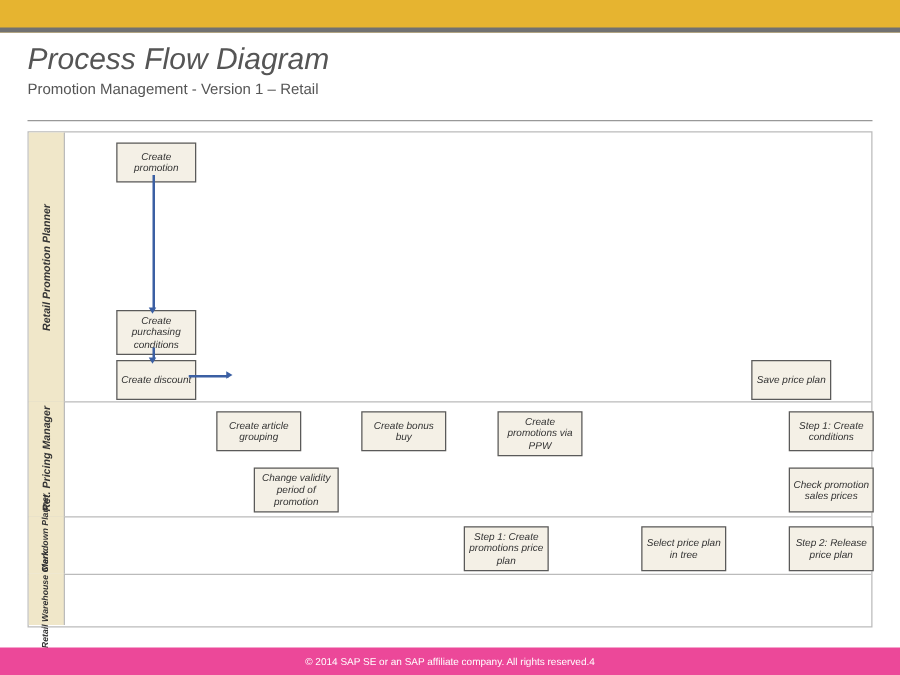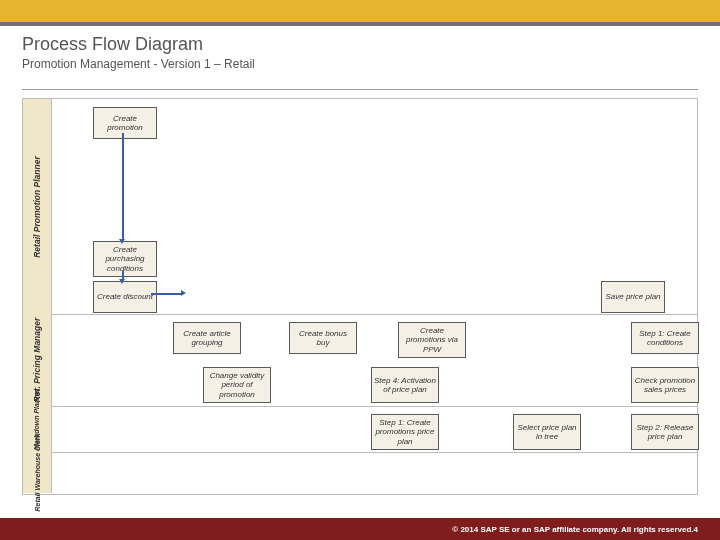--- a/index.html
+++ b/index.html
@@ -1,25 +1,25 @@
 <!DOCTYPE html>
 <html><head>
 <meta charset="utf-8">
 <style>
   body { margin:0; font-family:Arial,sans-serif; background:#fff; width:720px; height:540px; position:relative; }
   .topbar { background:#e6b430; height:22px; width:100%; border-bottom:4px solid #717171; }
-  .title { font-size:18px; color:#555; margin:8px 22px 2px; }
+  .title { font-size:24px; color:#555; margin:8px 22px 2px;font-style:italic; }
   .subtitle { font-size:12px; color:#555; margin:0 22px 18px; }
   .hr { height:1px; background:#999; margin:4px 22px 8px; }
   .canvas { position:relative; margin:0 22px; height:395px; border:1px solid #bbb;font-style:italic; }
   .lane { position:absolute; left:0; right:0; border-bottom:1px solid #bbb; }
   .lane-label-wrap { position:absolute; left:0; top:0; bottom:0; width:28px; background:#f0e7c9; border-right:1px solid #bbb; display:flex; align-items:center; justify-content:center; }
   .lane-label { transform:rotate(-90deg); white-space:nowrap; font-size:8.5px; font-weight:bold; color:#333; }
   .box { position:absolute; background:#f4f0e6; border:1px solid #5a5a5a; font-size:8px; color:#333; display:flex; align-items:center; justify-content:center; text-align:center; padding:2px; line-height:1.15; }
-  .footbar { position:absolute; left:0; bottom:0; height:22px; width:100%; background:#7f1d1d; color:#fff; font-size:8px; display:flex; align-items:center; padding:0 22px; box-sizing:border-box; justify-content:flex-end;font-weight:bold; }
+  .footbar { position:absolute; left:0; bottom:0; height:22px; width:100%; background:#ec4899; color:#fff; font-size:8px; display:flex; align-items:center; padding:0 22px; box-sizing:border-box; justify-content:center; }
   .conn { position:absolute; background:#3b5fa3; }
   .arrow-down { position:absolute; width:0; height:0; border-left:3px solid transparent; border-right:3px solid transparent; border-top:5px solid #3b5fa3; }
   .arrow-right { position:absolute; width:0; height:0; border-top:3px solid transparent; border-bottom:3px solid transparent; border-left:5px solid #3b5fa3; }
 </style>
 </head>
 <body>
 
 <div class="topbar"></div>
 <div class="title">Process Flow Diagram</div>
 <div class="subtitle">Promotion Management - Version 1 – Retail</div>
@@ -51,21 +51,20 @@
   <div class="box" style="left:70px;top:8px;width:58px;height:26px">Create promotion</div>
   <div class="box" style="left:70px;top:142px;width:58px;height:30px">Create purchasing conditions</div>
   <div class="box" style="left:70px;top:182px;width:58px;height:26px">Create discount</div>
   <div class="box" style="left:578px;top:182px;width:58px;height:26px">Save price plan</div>
 
   <div class="box" style="left:150px;top:223px;width:62px;height:26px">Create article grouping</div>
   <div class="box" style="left:375px;top:223px;width:62px;height:30px">Create promotions via PPW</div>
   <div class="box" style="left:266px;top:223px;width:62px;height:26px">Create bonus buy</div>
   <div class="box" style="left:608px;top:223px;width:62px;height:26px">Step 1: Create conditions</div>
   <div class="box" style="left:180px;top:268px;width:62px;height:30px">Change validity period of promotion</div>
-  <div class="box" style="left:348px;top:268px;width:62px;height:30px">Step 4: Activation of price plan</div>
   <div class="box" style="left:608px;top:268px;width:62px;height:30px">Check promotion sales prices</div>
 
   <div class="box" style="left:348px;top:315px;width:62px;height:30px">Step 1: Create promotions price plan</div>
   <div class="box" style="left:490px;top:315px;width:62px;height:30px">Select price plan in tree</div>
   <div class="box" style="left:608px;top:315px;width:62px;height:30px">Step 2: Release price plan</div>
 
   <div class="conn" style="left:99px;top:34px;width:2px;height:108px"></div>
   <div class="arrow-down" style="left:96px;top:140px"></div>
   <div class="conn" style="left:99px;top:172px;width:2px;height:10px"></div>
   <div class="arrow-down" style="left:96px;top:180px"></div>

